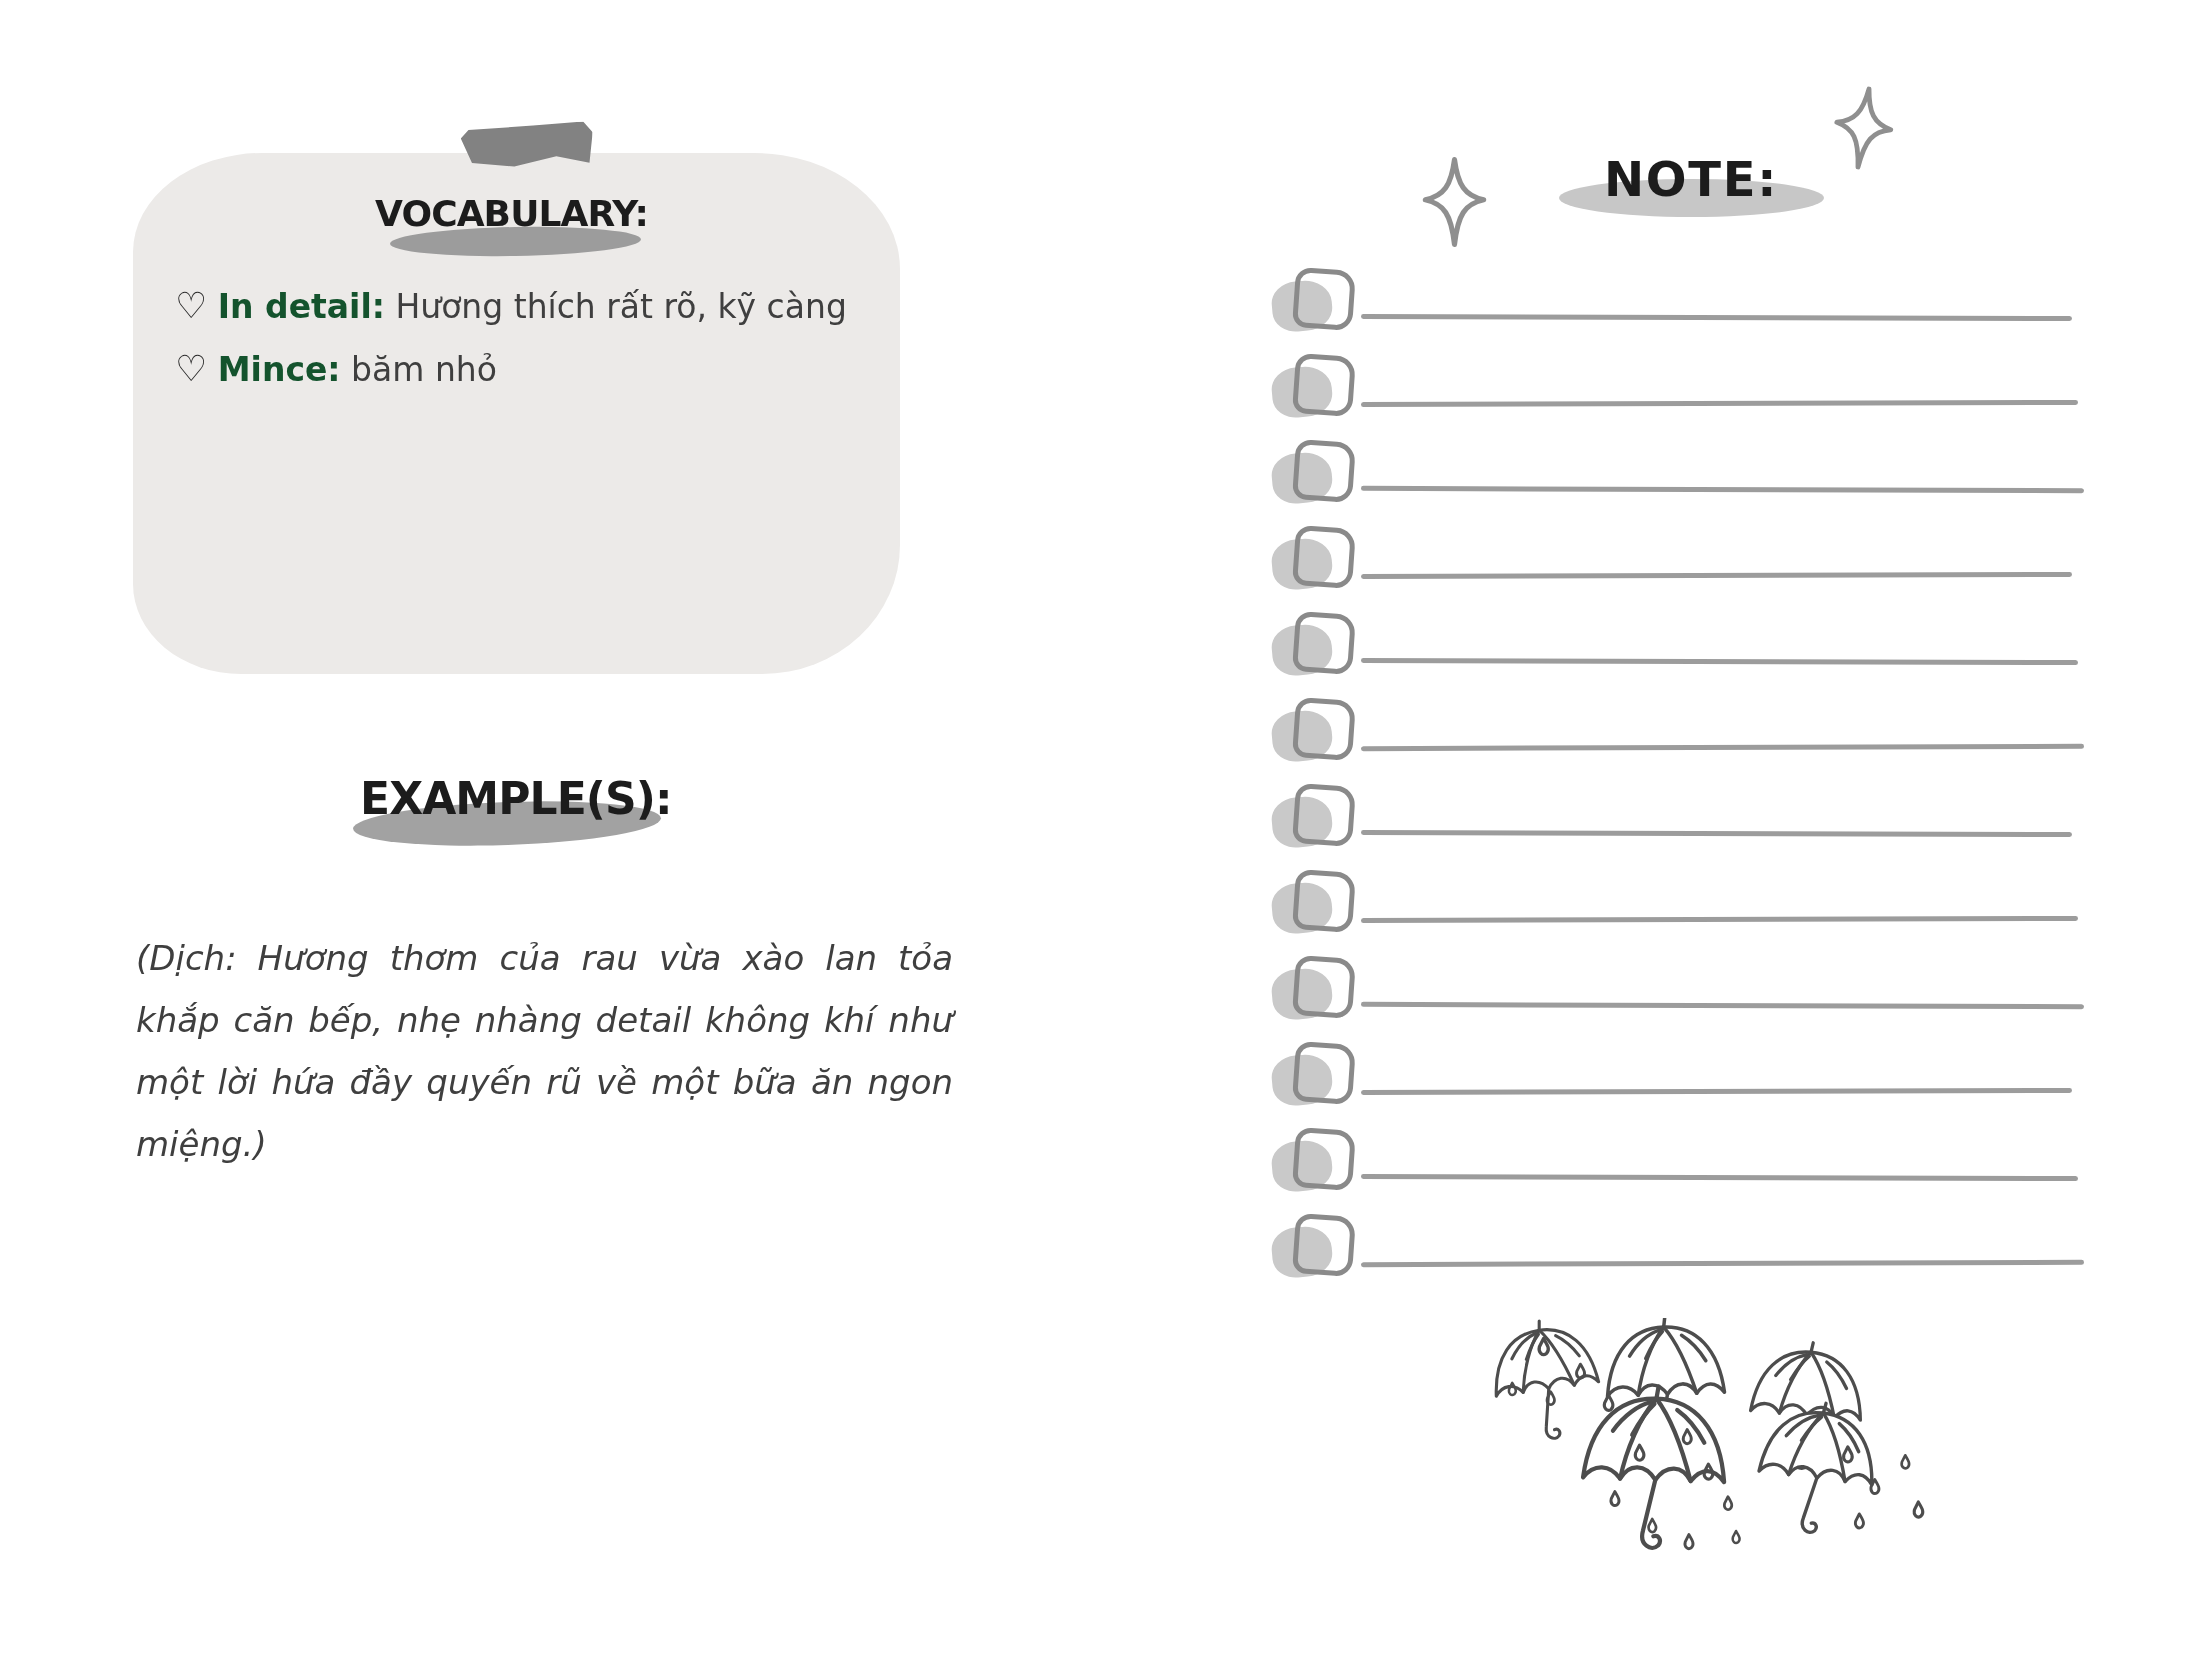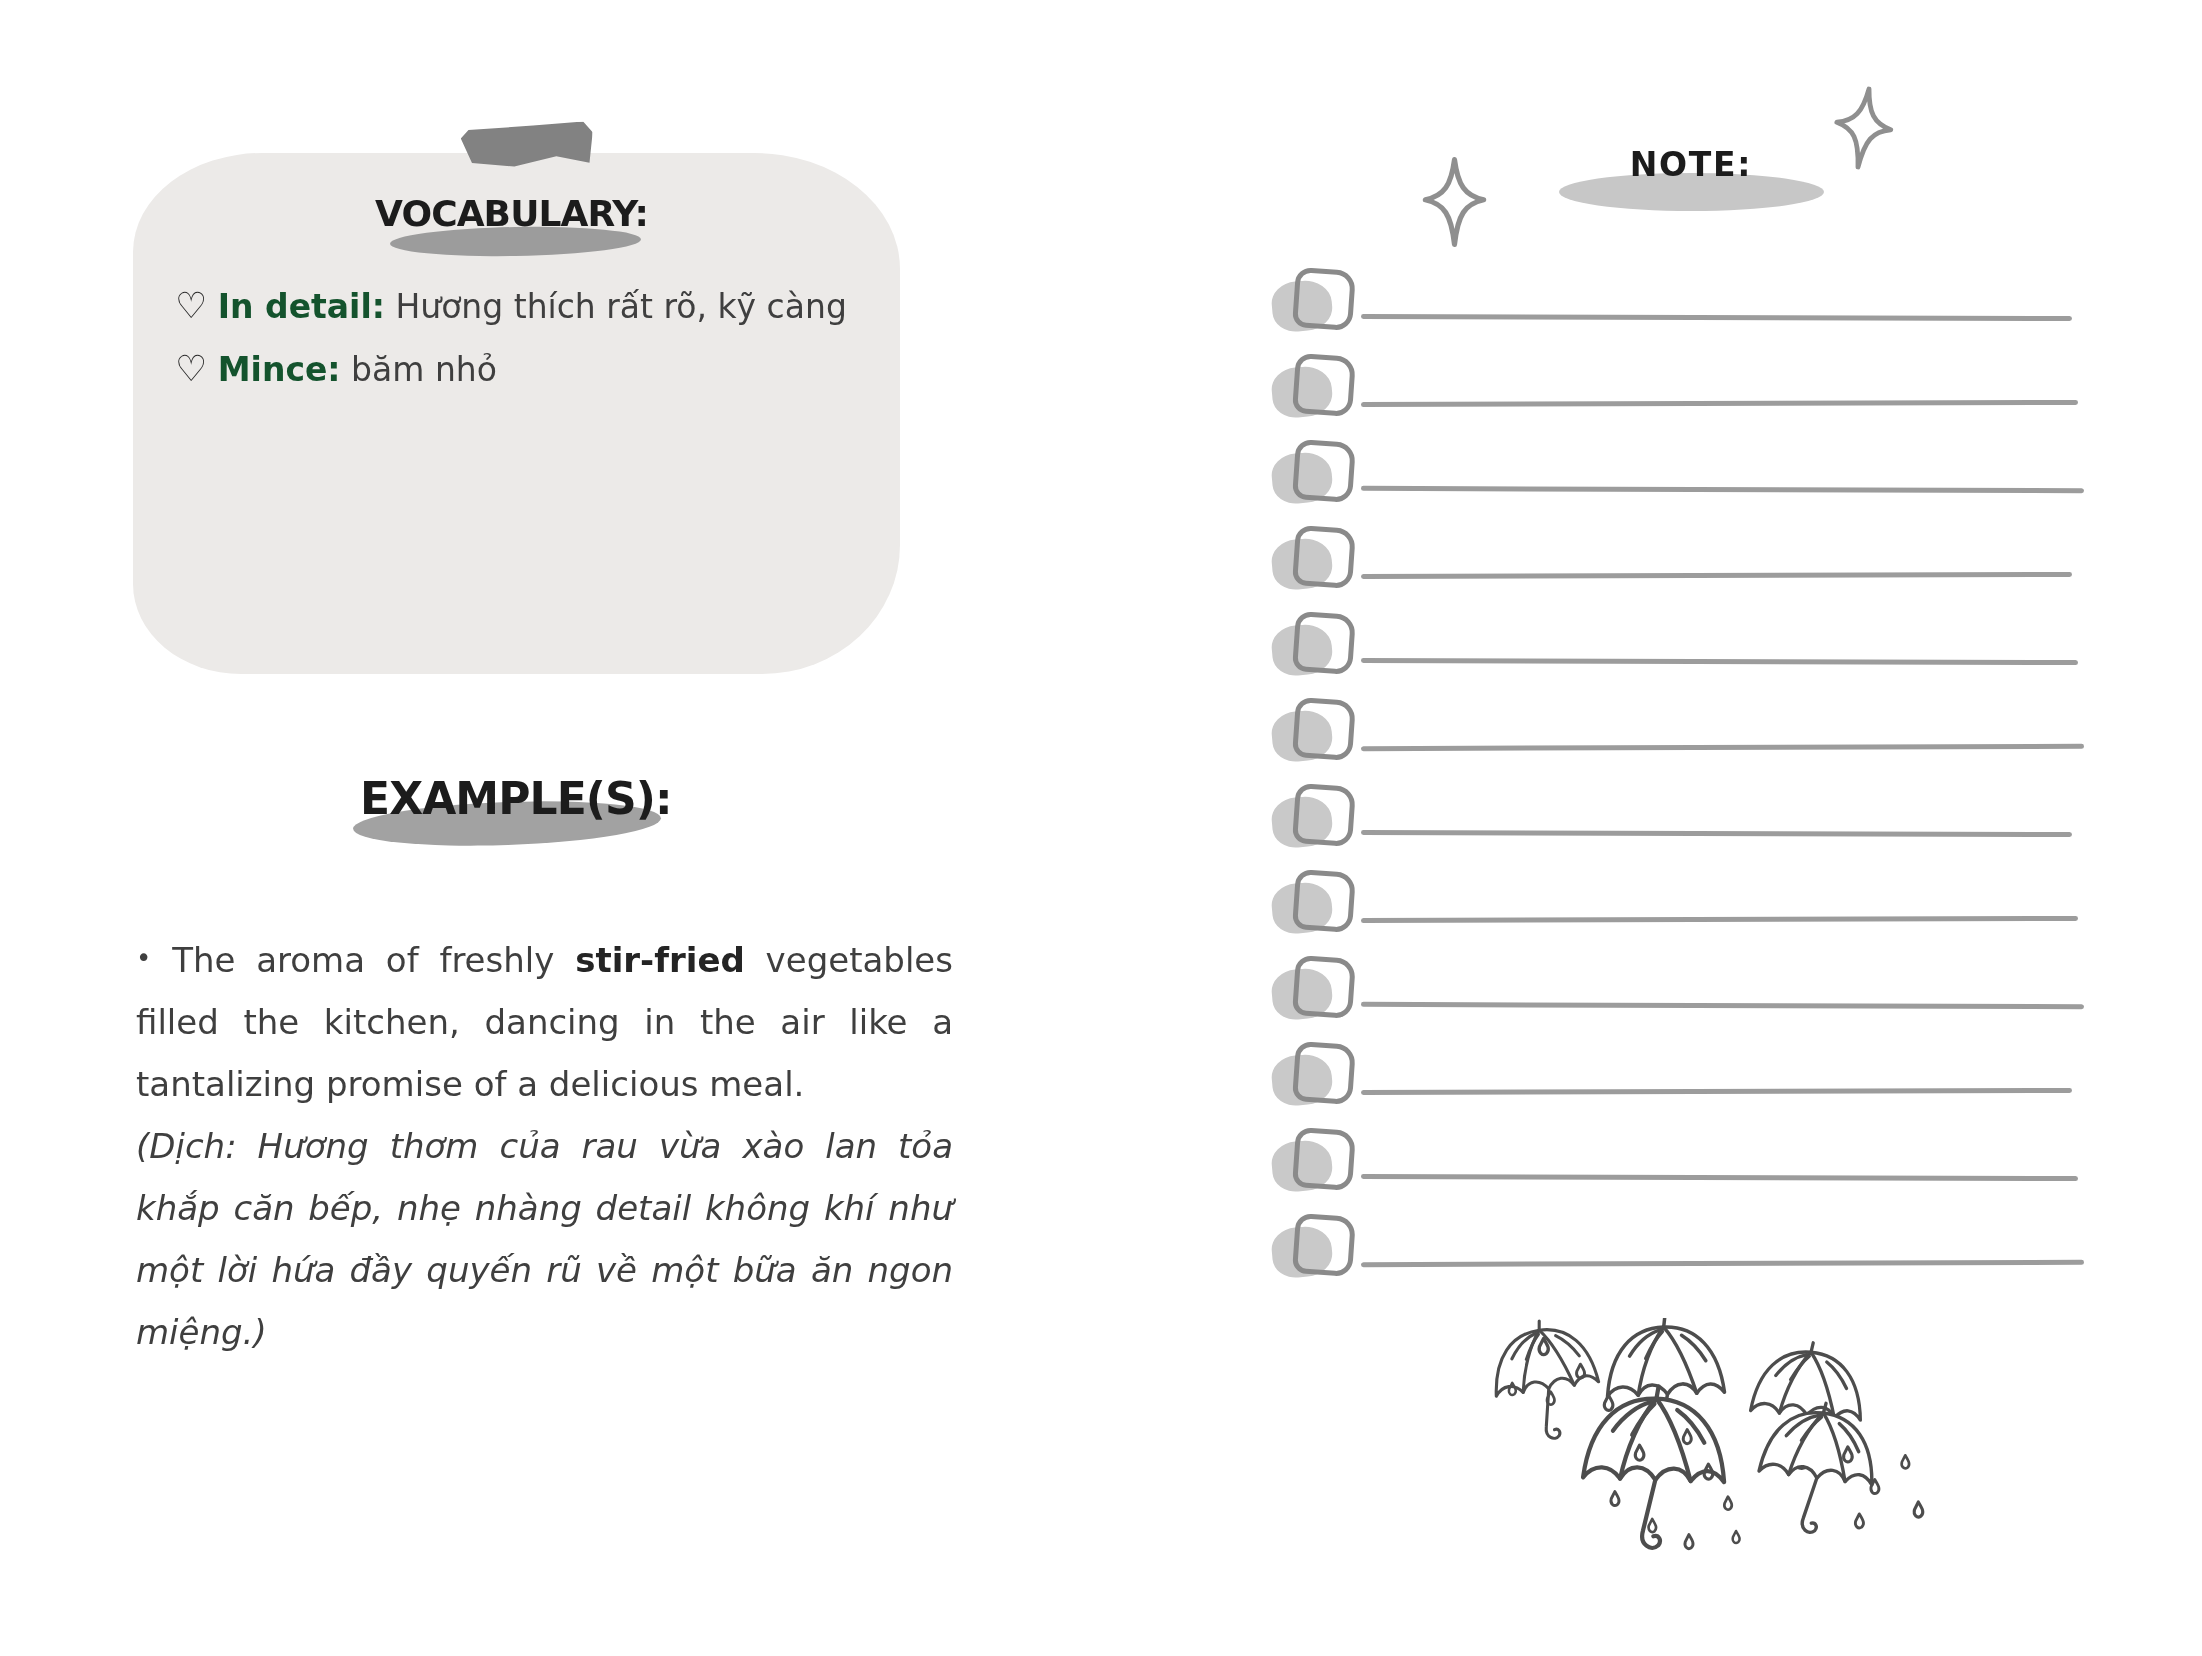--- a/index.html
+++ b/index.html
@@ -39,21 +39,21 @@
   
   .example-title{left:360px;top:773px;width:297px;font-size:44px;}
   .example-title .hl-ellipse{left:-6.9px;top:29px;width:308px;height:43px;background:var(--ex-hl);transform:rotate(-2deg);}
   .example-block{position:absolute;left:136px;top:927px;width:817px;}
   .example-block p{font-size:34px;line-height:62px;text-align:justify;color:#3f3f3f;}
   .exbullet{font-size:26px;vertical-align:5.2px;color:#3f3f3f;}
   .exbold{font-weight:bold;color:#242424;}
   .ex-vi{font-style:italic;}
 
   
-  .note-title{left:1562px;top:145px;width:258px;font-size:33px;}
+  .note-title{left:1562px;top:151px;width:258px;font-size:48px;}
   .note-title .heading-text{letter-spacing:1.7px;}
   .note-title .hl-ellipse{left:-3.4px;top:27.5px;width:265px;height:38px;background:var(--note-hl);}
   .sparkle{position:absolute;z-index:1;}
   .sparkle path{fill:#ffffff;stroke:#8f8f8f;stroke-width:6;stroke-linejoin:round;}
   .note-row{position:absolute;left:1272px;width:813px;height:79px;}
   .nbox{position:absolute;left:0;top:0;width:83px;height:72px;}
   .nbox::before{
     content:'';position:absolute;left:0;top:13.8px;width:60px;height:50px;
     background:var(--box-fill);border-radius:42% 46% 44% 40%;transform:rotate(-5deg);
   }
@@ -83,21 +83,20 @@
     <p class="vocab-item"><span class="heart">♡</span> <span class="term">In detail:</span> <span class="def">Hương thích rất rõ, kỹ càng</span></p>
     <p class="vocab-item"><span class="heart">♡</span> <span class="term">Mince:</span> <span class="def">băm nhỏ</span></p>
   </div>
 
 <div class="heading-wrap example-title">
   <span class="hl-ellipse"></span>
   <span class="heading-text">EXAMPLE(S):</span>
 </div>
 
 <div class="example-block">
-  <p class="ex-en"><span class="exbullet">•</span> <span>The aroma of freshly </span><span class="exbold">stir-fried</span><span> vegetables filled the kitchen, dancing in the air like a tantalizing promise of a delicious meal.</span></p>
   <p class="ex-vi">(Dịch: Hương thơm của rau vừa xào lan tỏa khắp căn bếp, nhẹ nhàng detail không khí như một lời hứa đầy quyến rũ về một bữa ăn ngon miệng.)</p>
 </div>
 
 <svg class="sparkle" style="left:1420px;top:157px" width="69" height="90" viewBox="0 0 80 105">
   <path d="M40,3 C44,33 52,45 74,50 C52,55 44,67 40,102 C36,67 28,55 6,50 C28,45 36,33 40,3 Z"></path>
 </svg>
 <svg class="sparkle" style="left:1831px;top:86px;transform:rotate(8deg)" width="65" height="84" viewBox="0 0 80 105">
   <path d="M40,3 C44,33 52,45 74,50 C52,55 44,67 40,102 C36,67 28,55 6,50 C28,45 36,33 40,3 Z"></path>
 </svg>
 

